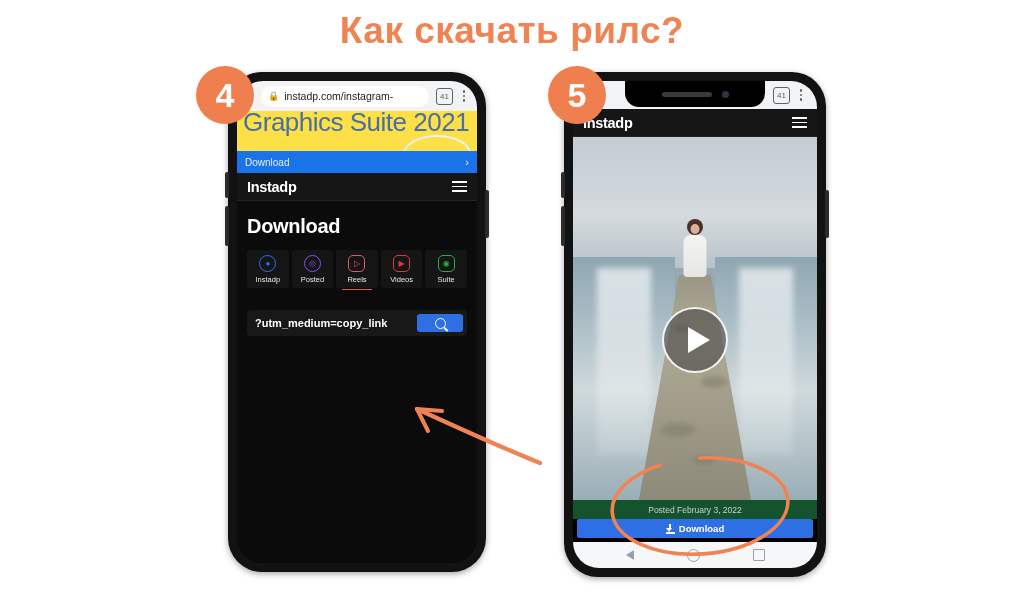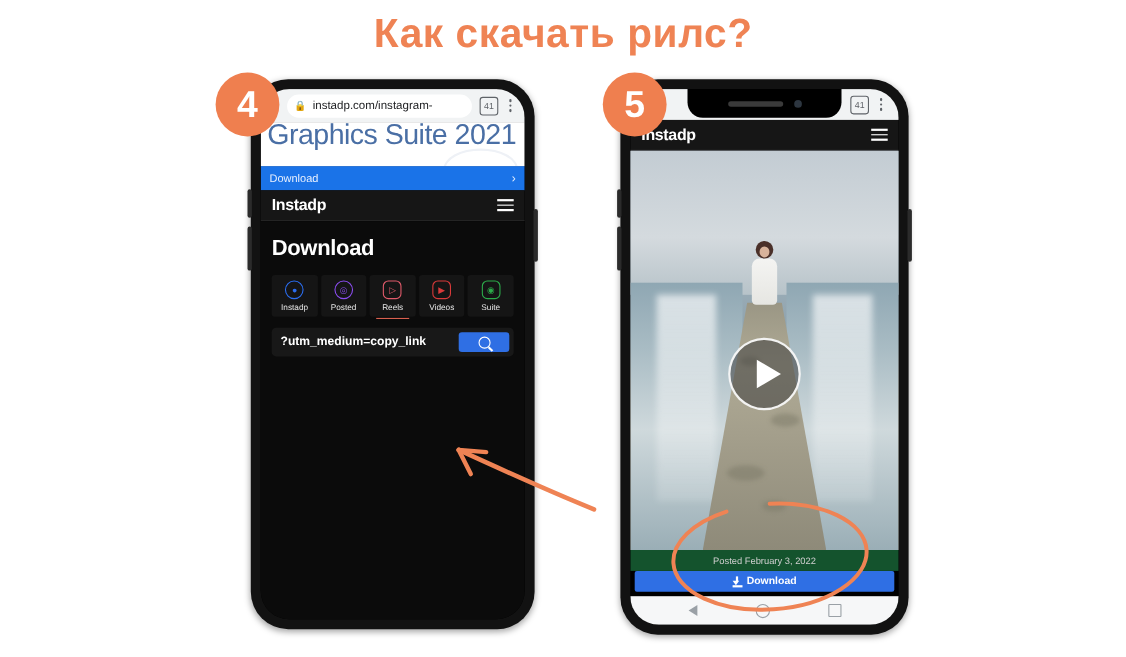--- a/index.html
+++ b/index.html
@@ -149,21 +149,21 @@
   }
   .kebab i {
     display: block;
     width: 2.5px;
     height: 2.5px;
     background: #5f6368;
     border-radius: 50%;
   }
 
   .ad-banner {
-    background: #ffffff;
+    background: #fde047;
     height: 40px;
     position: relative;
     overflow: hidden;
   }
   .ad-banner .ad-text {
     position: absolute;
     left: 6px;
     top: -4px;
     font-size: 26px;
     color: #4a6fa5;
@@ -268,21 +268,21 @@
     position: absolute;
     left: 14%;
     right: 14%;
     bottom: -2px;
     height: 1.6px;
     background: #d8604f;
   }
 
   .search-row {
     display: flex;
-    margin-top: 10px;
+    margin-top: 22px;
     gap: 5px;
     background: #181818;
     border-radius: 4px;
     padding: 4px;
   }
   .search-input {
     flex: 1 1 auto;
     background: transparent;
     border: none;
     outline: none;

